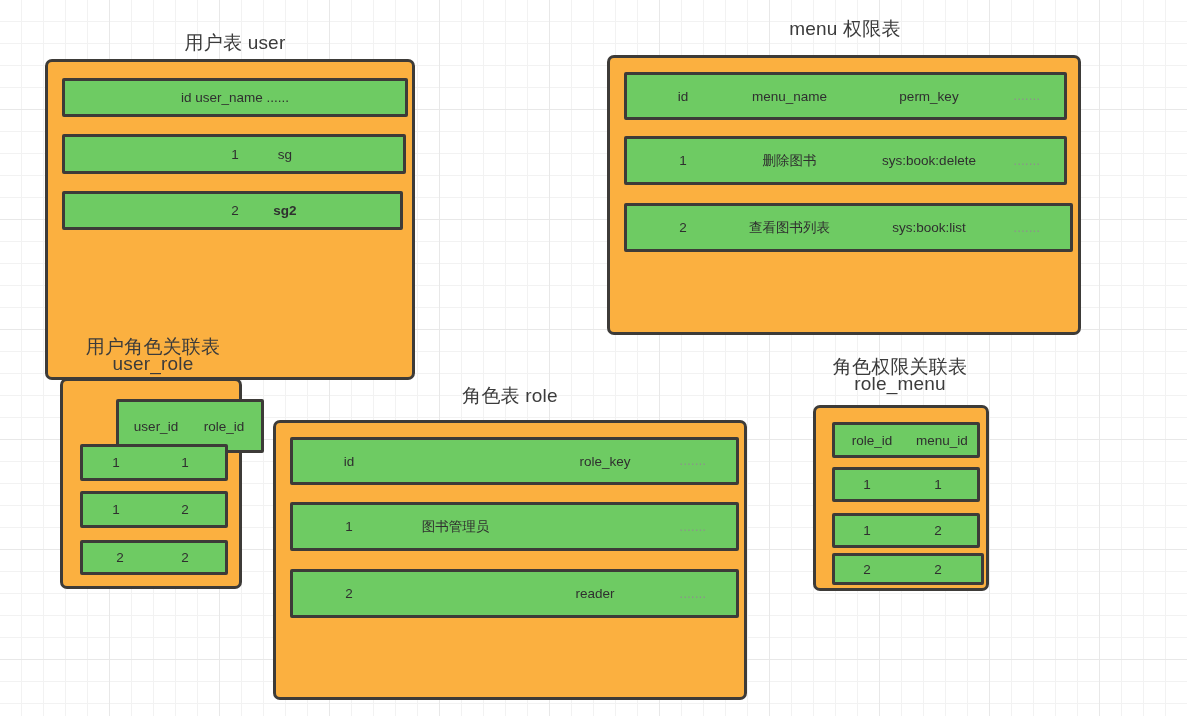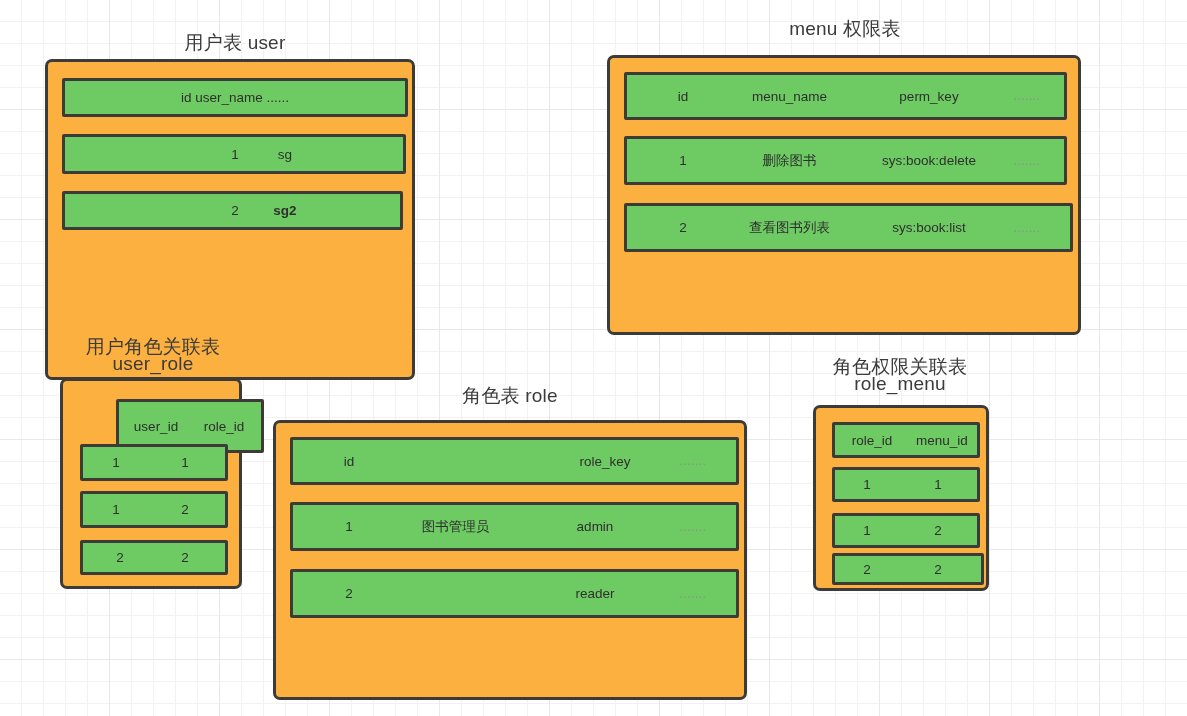--- a/index.html
+++ b/index.html
@@ -163,21 +163,20 @@
 
     <div class="row" style="left:14px; top:14px; width:449px; height:48px;">
       <div class="cell" style="left:26px; width:60px;">id</div>
       <div class="cell" style="left:242px; width:140px;">role_key</div>
       <div class="cell dots" style="left:350px; width:100px;">.......</div>
     </div>
 
     <div class="row" style="left:14px; top:79px; width:449px; height:49px;">
       <div class="cell" style="left:26px; width:60px;">1</div>
       <div class="cell" style="left:90px; width:145px;">图书管理员</div>
-      <div class="cell" style="left:232px; width:140px;">admin</div>
       <div class="cell dots" style="left:350px; width:100px;">.......</div>
     </div>
 
     <div class="row" style="left:14px; top:146px; width:449px; height:49px;">
       <div class="cell" style="left:26px; width:60px;">2</div>
       <div class="cell" style="left:232px; width:140px;">reader</div>
       <div class="cell dots" style="left:350px; width:100px;">.......</div>
     </div>
   </div>
 

